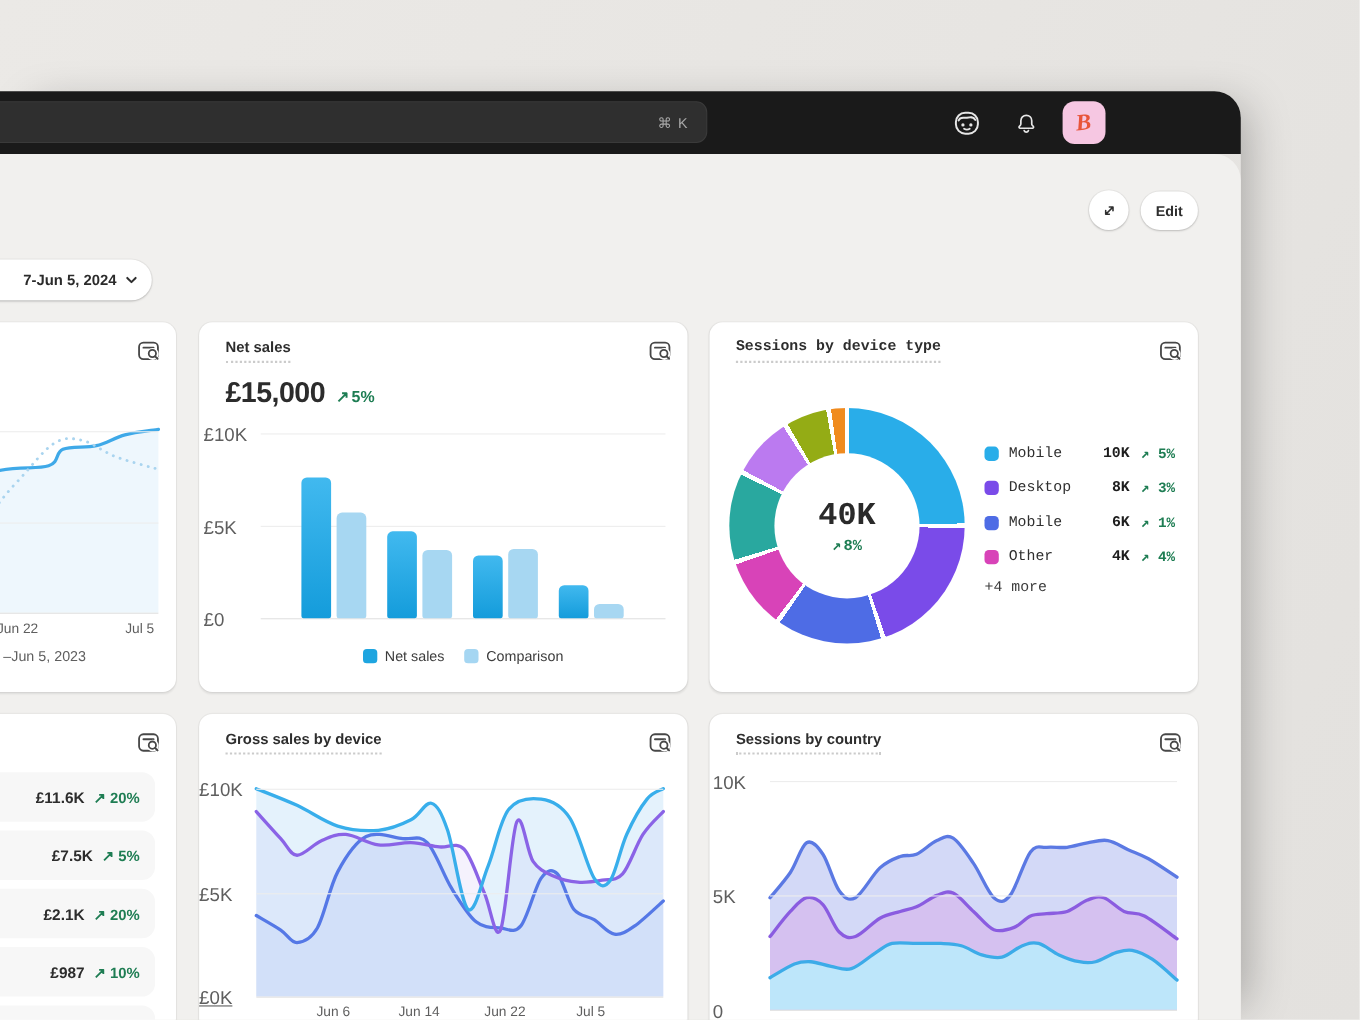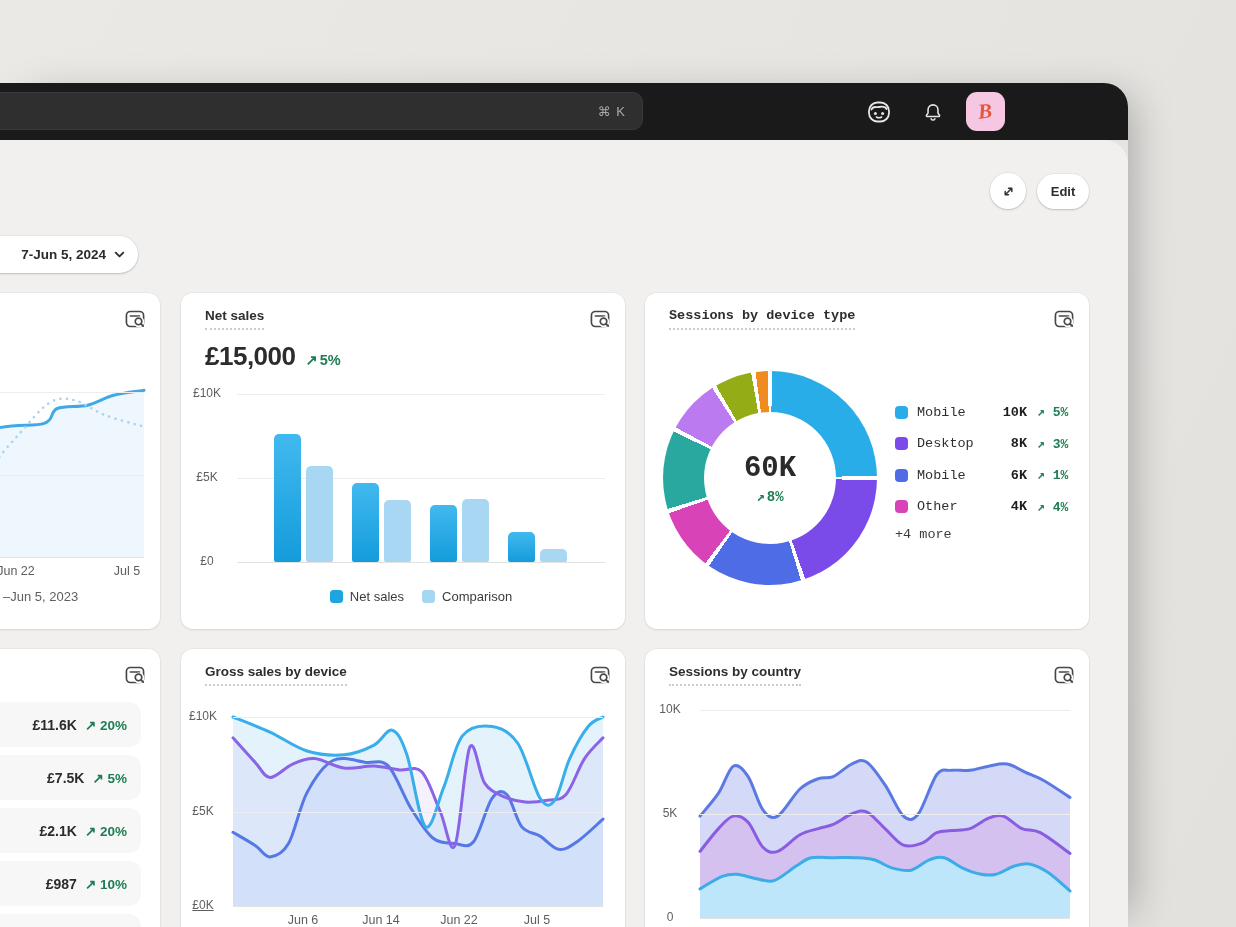--- a/index.html
+++ b/index.html
@@ -69,21 +69,21 @@
     border-bottom:2px dotted #cbcbcb; padding-bottom:5px; display:inline-block;
   }
   .report-icon { position:absolute; right:14px; top:15px; width:22px; height:22px; cursor:pointer; }
   .metric-row { position:absolute; left:24px; top:48px; display:flex; align-items:baseline; gap:10px; }
   .metric-value { font-size:26px; font-weight:700; color:#2c2c2c; letter-spacing:-.5px; }
   .trend { color:#1e7d53; font-weight:700; font-size:14px; white-space:nowrap; }
   .trend .arr { margin-right:2px; }
   .plot { position:absolute; }
   .gridline { position:absolute; left:0; width:100%; height:1px; background:#ededed; }
   .gridline.zero { background:#e2e2e2; }
-  .ylabel { position:absolute; width:44px; text-align:center; font-size:12px; color:#5e5e5e; }
+  .ylabel { position:absolute; width:44px; text-align:left; font-size:17px; color:#5e5e5e; }
   .xlabel { position:absolute; width:64px; text-align:center; font-size:12.5px; color:#5e5e5e; }
   .bar { position:absolute; bottom:0; width:27px; border-radius:5px 5px 2px 2px; }
   .bar-dark  { background:linear-gradient(180deg,#41b9ef,#149cdb); }
   .bar-light { background:#a7d7f2; }
   .chart-legend {
     position:absolute; display:flex; justify-content:center; gap:18px;
     font-size:13px; color:#3c3c3c; align-items:center;
   }
   .chart-legend .sw { width:13px; height:13px; border-radius:3.5px; display:inline-block; margin-right:7px; vertical-align:-2px; }
   .donut { position:absolute; left:18px; top:78px; width:214px; height:214px; border-radius:50%; }
@@ -222,21 +222,21 @@
         <svg width="22" height="22" viewBox="0 0 20 20">
           <rect x="2.2" y="3.2" width="15.6" height="13.6" rx="3.6" fill="none" stroke="#474747" stroke-width="1.5"></rect>
           <line x1="5.8" y1="7.3" x2="14.2" y2="7.3" stroke="#474747" stroke-width="1.5" stroke-linecap="round"></line>
           <circle cx="13.6" cy="12.6" r="4.9" fill="#fff"></circle>
           <circle cx="13.2" cy="12.2" r="3" fill="none" stroke="#474747" stroke-width="1.5"></circle>
           <line x1="15.5" y1="14.5" x2="17.5" y2="16.5" stroke="#474747" stroke-width="1.6" stroke-linecap="round"></line>
         </svg>
       </span>
       <div class="donut" id="device-donut" style="background: conic-gradient(rgb(255, 255, 255) 0deg, rgb(255, 255, 255) 1.2deg, rgb(41, 173, 233) 1.2deg, rgb(41, 173, 233) 88.8deg, rgb(255, 255, 255) 88.8deg, rgb(255, 255, 255) 90deg, rgb(255, 255, 255) 90deg, rgb(255, 255, 255) 91.2deg, rgb(122, 75, 233) 91.2deg, rgb(122, 75, 233) 160.8deg, rgb(255, 255, 255) 160.8deg, rgb(255, 255, 255) 162deg, rgb(255, 255, 255) 162deg, rgb(255, 255, 255) 163.2deg, rgb(78, 108, 229) 163.2deg, rgb(78, 108, 229) 214.8deg, rgb(255, 255, 255) 214.8deg, rgb(255, 255, 255) 216deg, rgb(255, 255, 255) 216deg, rgb(255, 255, 255) 217.2deg, rgb(216, 67, 184) 217.2deg, rgb(216, 67, 184) 250.8deg, rgb(255, 255, 255) 250.8deg, rgb(255, 255, 255) 252deg, rgb(255, 255, 255) 252deg, rgb(255, 255, 255) 253.2deg, rgb(41, 168, 159) 253.2deg, rgb(41, 168, 159) 295.8deg, rgb(255, 255, 255) 295.8deg, rgb(255, 255, 255) 297deg, rgb(255, 255, 255) 297deg, rgb(255, 255, 255) 298.2deg, rgb(187, 122, 240) 298.2deg, rgb(187, 122, 240) 327.3deg, rgb(255, 255, 255) 327.3deg, rgb(255, 255, 255) 328.5deg, rgb(255, 255, 255) 328.5deg, rgb(255, 255, 255) 329.7deg, rgb(148, 172, 21) 329.7deg, rgb(148, 172, 21) 349.8deg, rgb(255, 255, 255) 349.8deg, rgb(255, 255, 255) 351deg, rgb(255, 255, 255) 351deg, rgb(255, 255, 255) 352.2deg, rgb(240, 139, 31) 352.2deg, rgb(240, 139, 31) 358.8deg, rgb(255, 255, 255) 358.8deg, rgb(255, 255, 255) 360deg);">
         <div class="donut-hole">
-          <span class="donut-total">60K</span>
+          <span class="donut-total">40K</span>
           <span class="trend"><span class="arr">↗</span><span>8%</span></span>
         </div>
       </div>
       <div class="donut-legend">
         <div>
             <div class="dl-row">
               <span class="sw" style="background: rgb(41, 173, 233);"></span>
               <span class="lbl">Mobile</span>
               <span class="val">10K</span>
               <span class="chg trend">↗ 5%</span>

